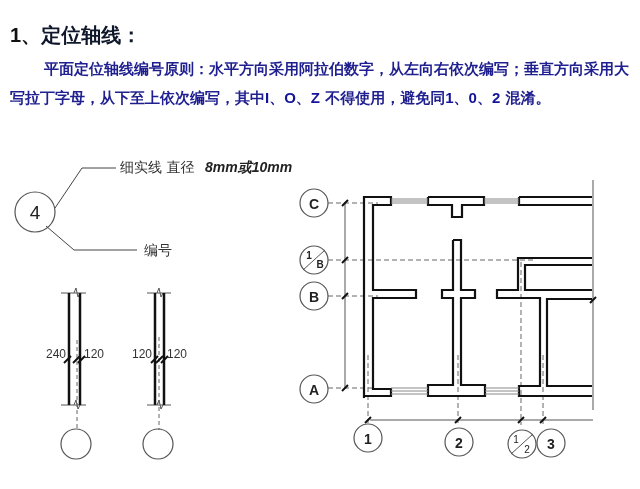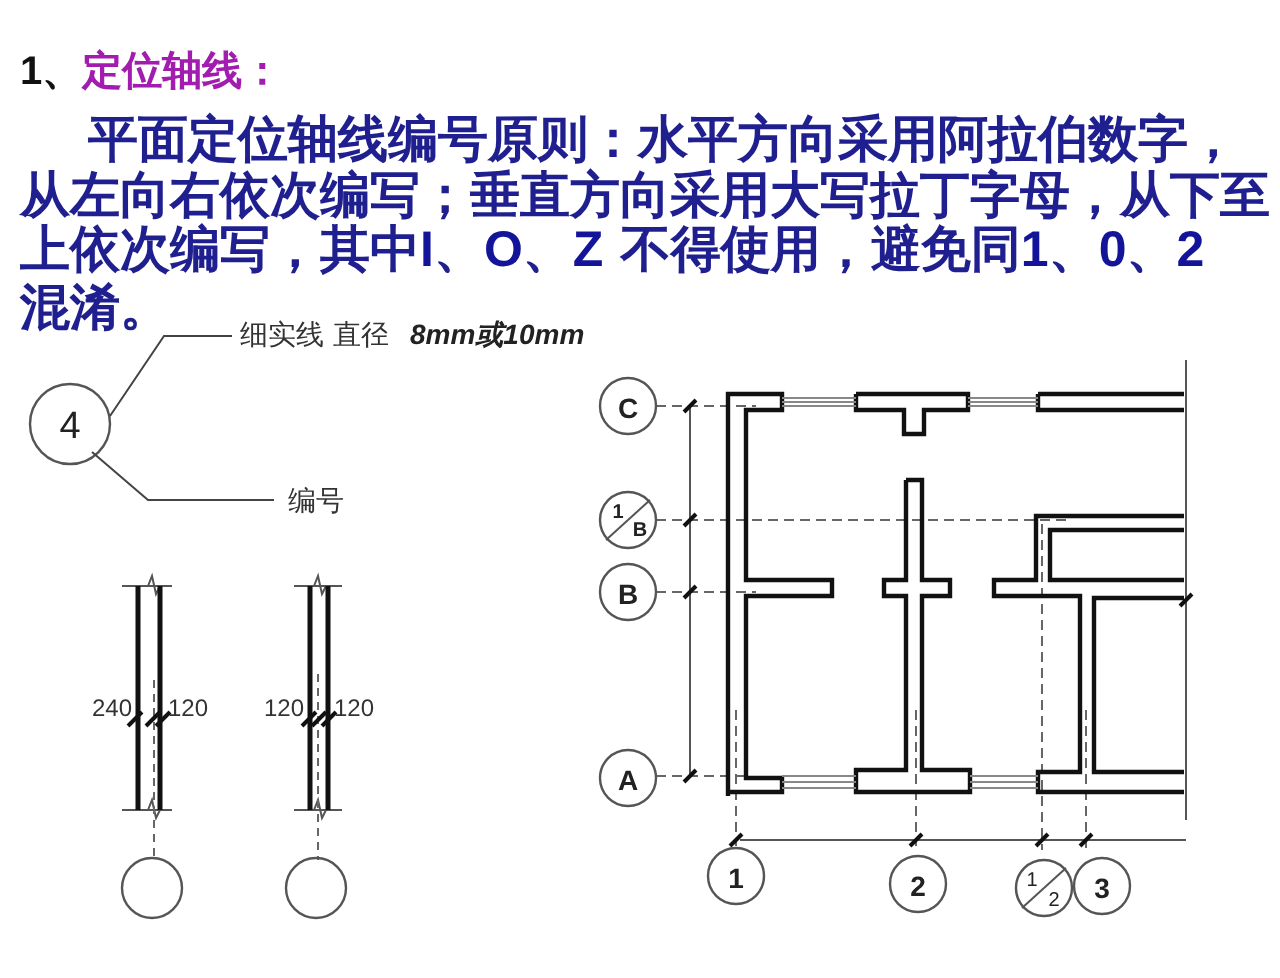--- a/index.html
+++ b/index.html
@@ -1,20 +1,20 @@
 <!DOCTYPE html>
 <html><head>
 <meta charset="utf-8">
 <style>
   html,body{margin:0;padding:0;background:#ffffff;}
   body{width:640px;height:489px;position:relative;overflow:hidden;font-family:"DejaVu Sans","Liberation Sans",sans-serif;}
   .title{position:absolute;left:10px;top:22px;font-size:20px;font-weight:bold;line-height:26px;white-space:nowrap;}
   .title .num{color:#111111;font-family:"Liberation Sans",sans-serif;}
-  .title .head{color:#a21caf;font-family:Liberation Mono, monospace;}
-  .body-text{position:absolute;left:10px;top:56px;width:625px;font-size:25px;line-height:27.5px;color:#1f1f8f;font-family:"DejaVu Serif","Liberation Serif",serif;font-weight:bold;}
+  .title .head{color:#0f172a;font-family:Liberation Mono, monospace;}
+  .body-text{position:absolute;left:10px;top:56px;width:625px;font-size:15px;line-height:27.5px;color:#1f1f8f;font-family:"DejaVu Serif","Liberation Serif",serif;font-weight:bold;}
   .body-text .indent{display:inline-block;width:34px;}
   .body-text b.hl{font-family:"Liberation Sans",sans-serif;color:#14149a;}
   svg{position:absolute;left:0;top:0;}
   .lbl{font-family:"Liberation Sans",sans-serif;}
 </style>
 </head>
 <body>
 
 <div class="title">
   <span class="num">1、</span><span class="head">定位轴线：</span>

